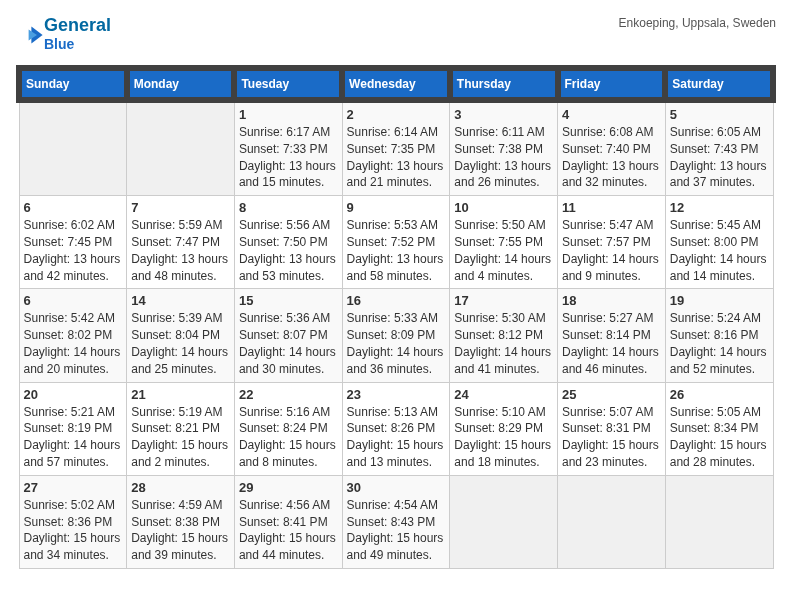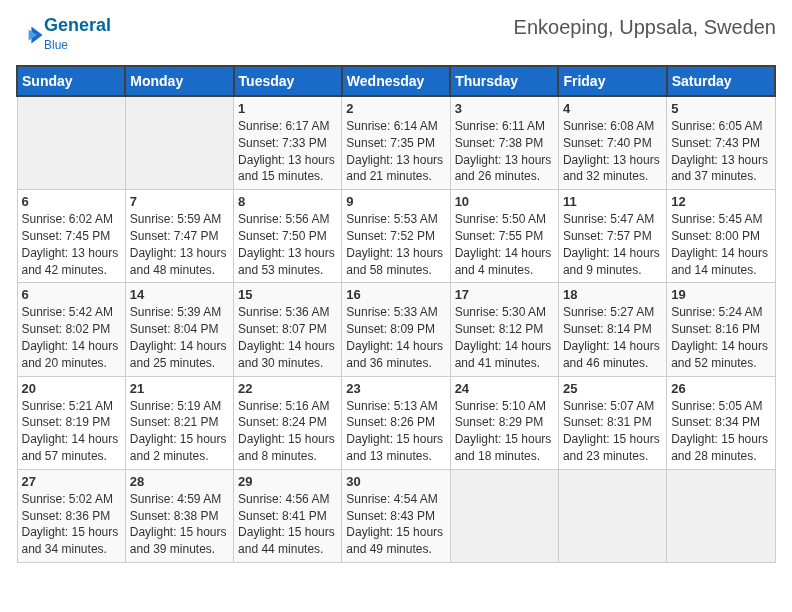--- a/index.html
+++ b/index.html
@@ -16,54 +16,54 @@
       align-items: flex-start;
       margin-bottom: 12px;
     }
     .logo-text-general {
       font-size: 18px;
       font-weight: bold;
       color: #0369a1;
       line-height: 1;
     }
     .logo-text-blue {
-      font-size: 12px;
-      font-weight: normal;
+      font-size: 14px;
+      font-weight: bold;
       color: #1a6bc7;
       line-height: 1;
     }
     .logo-icon {
       width: 28px;
       height: 28px;
     }
     .title-area {
       text-align: right;
     }
     .main-title {
       font-size: 32px;
       font-weight: bold;
       color: #333;
     }
     .subtitle {
-      font-size: 20px;
+      font-size: 12px;
       color: #555;
     }
     .calendar {
       width: 100%;
       border-collapse: collapse;
       font-size: 11px;
     }
     .calendar thead th {
       background-color: #1a6bc7;
       color: #fff;
       padding: 6px 4px;
       text-align: left;
-      font-size: 14px;
-      font-weight: bold;
-      border: 2px solid #404040;
+      font-size: 12px;
+      font-weight: bold;
+      border: 6px solid #404040;
     }
     .calendar tbody td {
       border: 1px solid #ccc;
       vertical-align: top;
       padding: 4px;
       height: 90px;
       width: calc(100% / 7);
       background: #fff;
     }
     .calendar tbody tr:nth-child(odd) td {

